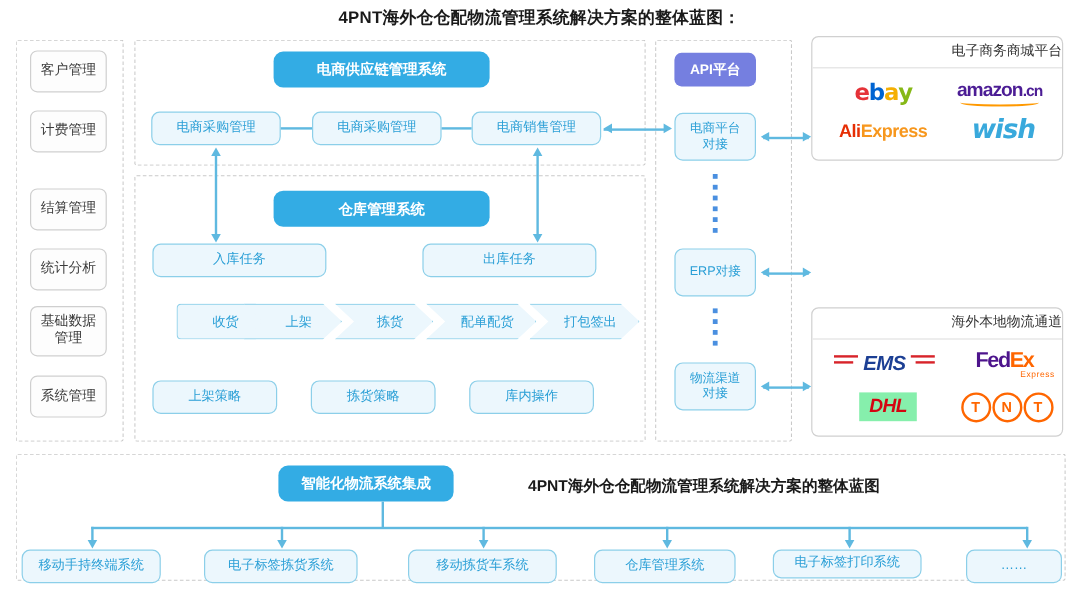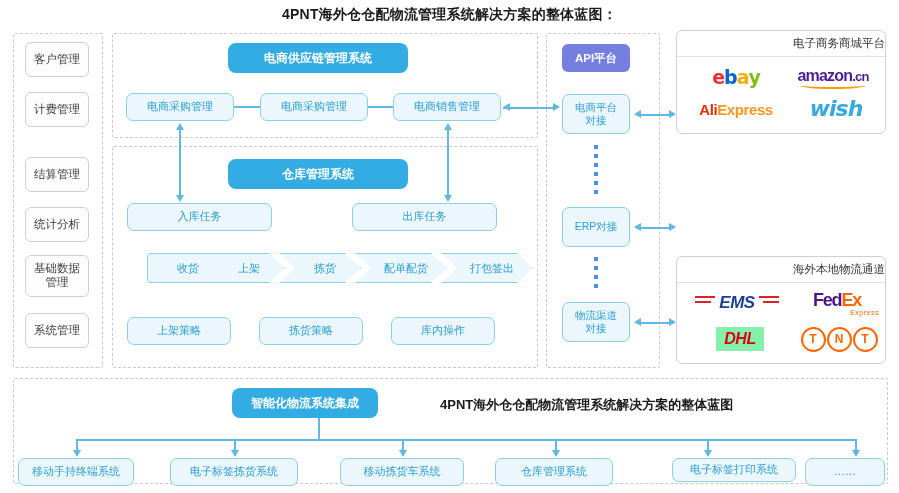--- a/index.html
+++ b/index.html
@@ -326,16 +326,16 @@
   <div class="arrow down" style="left:230.5px;top:450px;"></div>
   <div class="arrow down" style="left:398.5px;top:450px;"></div>
   <div class="arrow down" style="left:551.5px;top:450px;"></div>
   <div class="arrow down" style="left:703.5px;top:450px;"></div>
   <div class="arrow down" style="left:851.5px;top:450px;"></div>
 
   <div class="lbox" style="left:18px;top:458px;width:116px;height:28px;">移动手持终端系统</div>
   <div class="lbox" style="left:170px;top:458px;width:128px;height:28px;">电子标签拣货系统</div>
   <div class="lbox" style="left:340px;top:458px;width:124px;height:28px;">移动拣货车系统</div>
   <div class="lbox" style="left:495px;top:458px;width:118px;height:28px;">仓库管理系统</div>
-  <div class="lbox" style="left:644px;top:458px;width:124px;height:24px;margin-left:28px;">电子标签打印系统</div>
+  <div class="lbox" style="left:644px;top:458px;width:124px;height:24px;">电子标签打印系统</div>
   <div class="lbox" style="left:805px;top:458px;width:80px;height:28px;">……</div>
 
 </div>
 
 </body></html>

